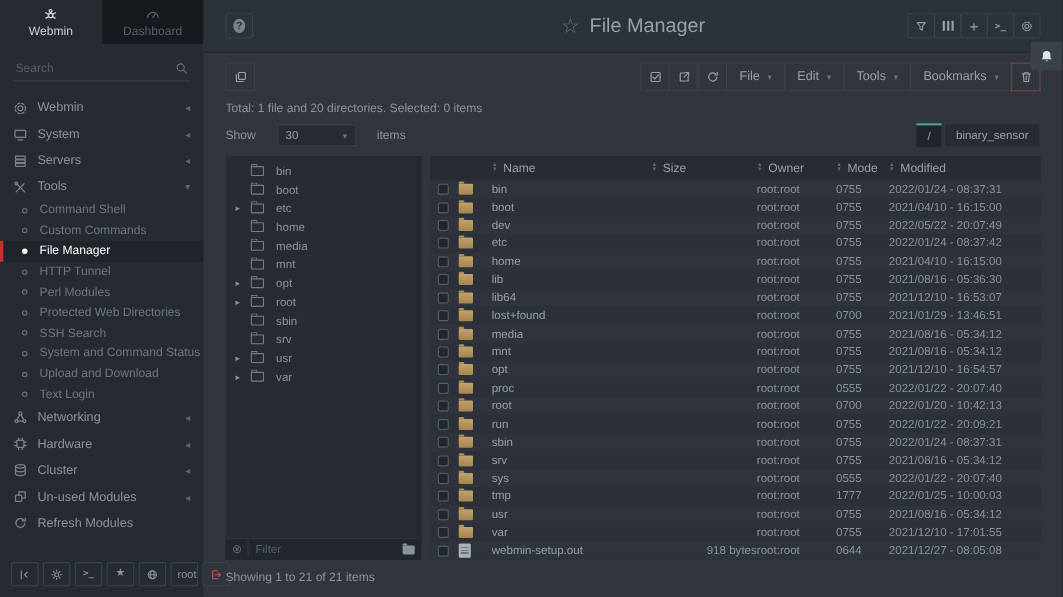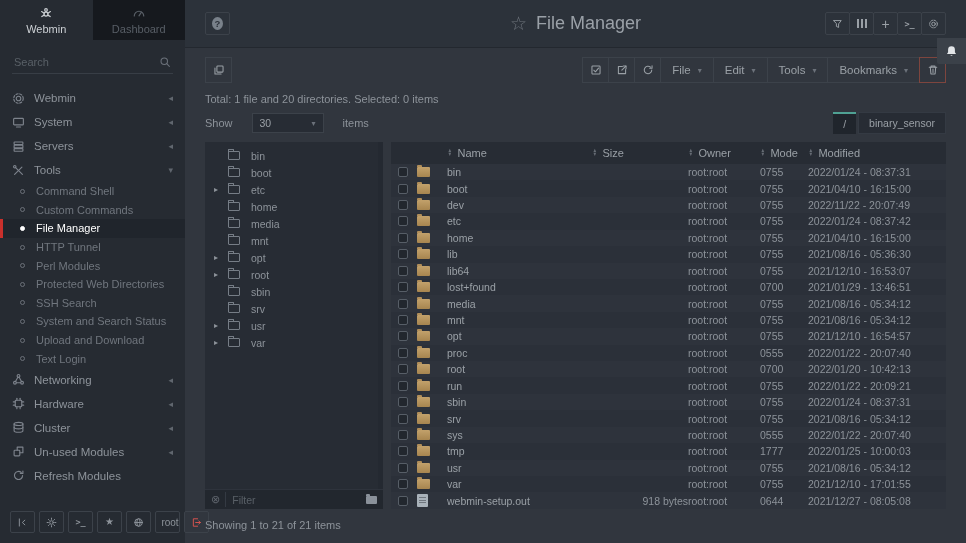--- a/index.html
+++ b/index.html
@@ -207,21 +207,21 @@
           <div class="subitem">
             <span class="bullet"></span>
             <span>Protected Web Directories</span>
           </div>
           <div class="subitem">
             <span class="bullet"></span>
             <span>SSH Search</span>
           </div>
           <div class="subitem">
             <span class="bullet"></span>
-            <span>System and Search Status</span>
+            <span>System and Command Status</span>
           </div>
           <div class="subitem">
             <span class="bullet"></span>
             <span>Upload and Download</span>
           </div>
           <div class="subitem">
             <span class="bullet"></span>
             <span>Text Login</span>
           </div>
         </div>
@@ -598,21 +598,21 @@
               </div>
               <div class="trow grid7">
                 <span class="cb"></span>
                 <div style="display: flex;">
                   <span class="fold"></span>
                 </div>
                 <span class="cell cname">dev</span>
                 <span class="cell csize"></span>
                 <span class="cell ">root:root</span>
                 <span class="cell ">0755</span>
-                <span class="cell ">2022/11/22 - 20:07:49</span>
+                <span class="cell ">2022/05/22 - 20:07:49</span>
               </div>
               <div class="trow grid7">
                 <span class="cb"></span>
                 <div style="display: flex;">
                   <span class="fold"></span>
                 </div>
                 <span class="cell cname">etc</span>
                 <span class="cell csize"></span>
                 <span class="cell ">root:root</span>
                 <span class="cell ">0755</span>

